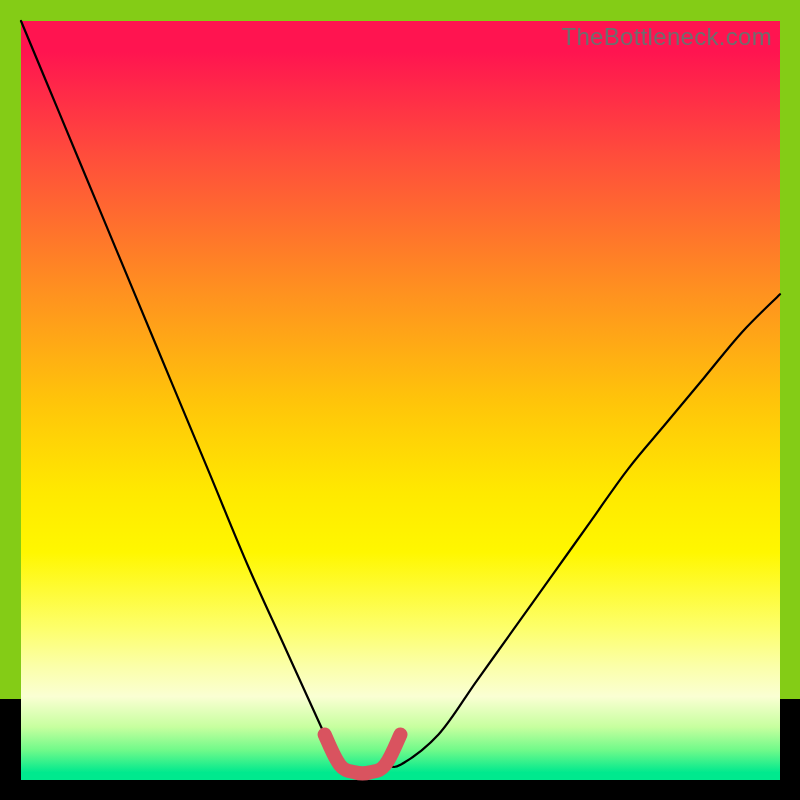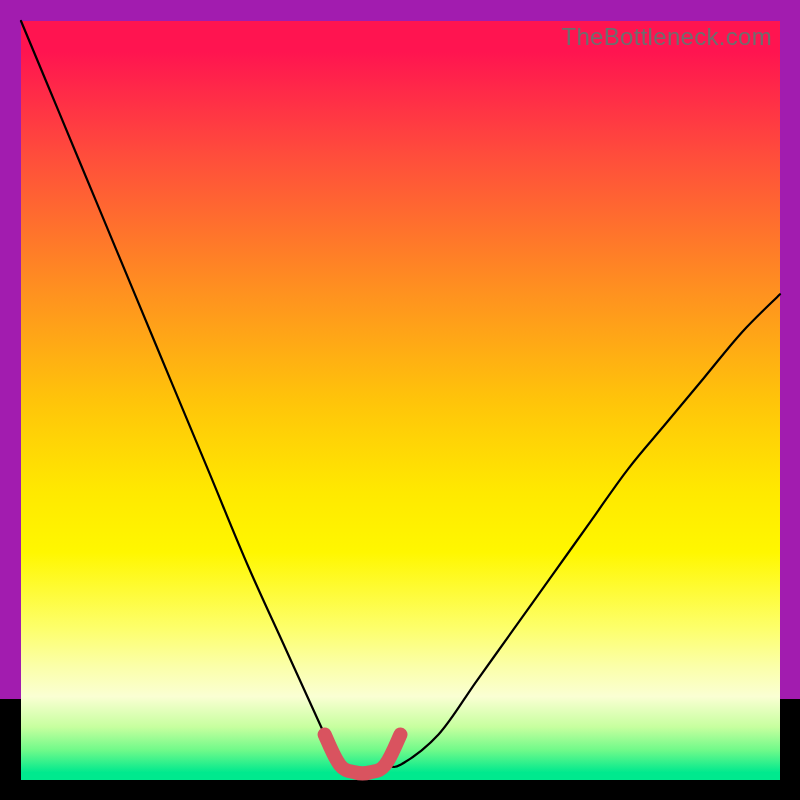--- a/index.html
+++ b/index.html
@@ -8,21 +8,21 @@
     width: 800px;
     height: 800px;
     overflow: hidden;
     background: #000;
     font-family: Arial, Helvetica, sans-serif;
   }
   .frame {
     position: relative;
     width: 800px;
     height: 699px;
-    background: #a21caf;
+    background: #84cc16;
   }
   .plot {
     position: absolute;
     left: 21px;
     top: 21px;
     width: 759px;
     height: 759px;
     background: linear-gradient(
       to bottom,
       #ff1450 0%,

